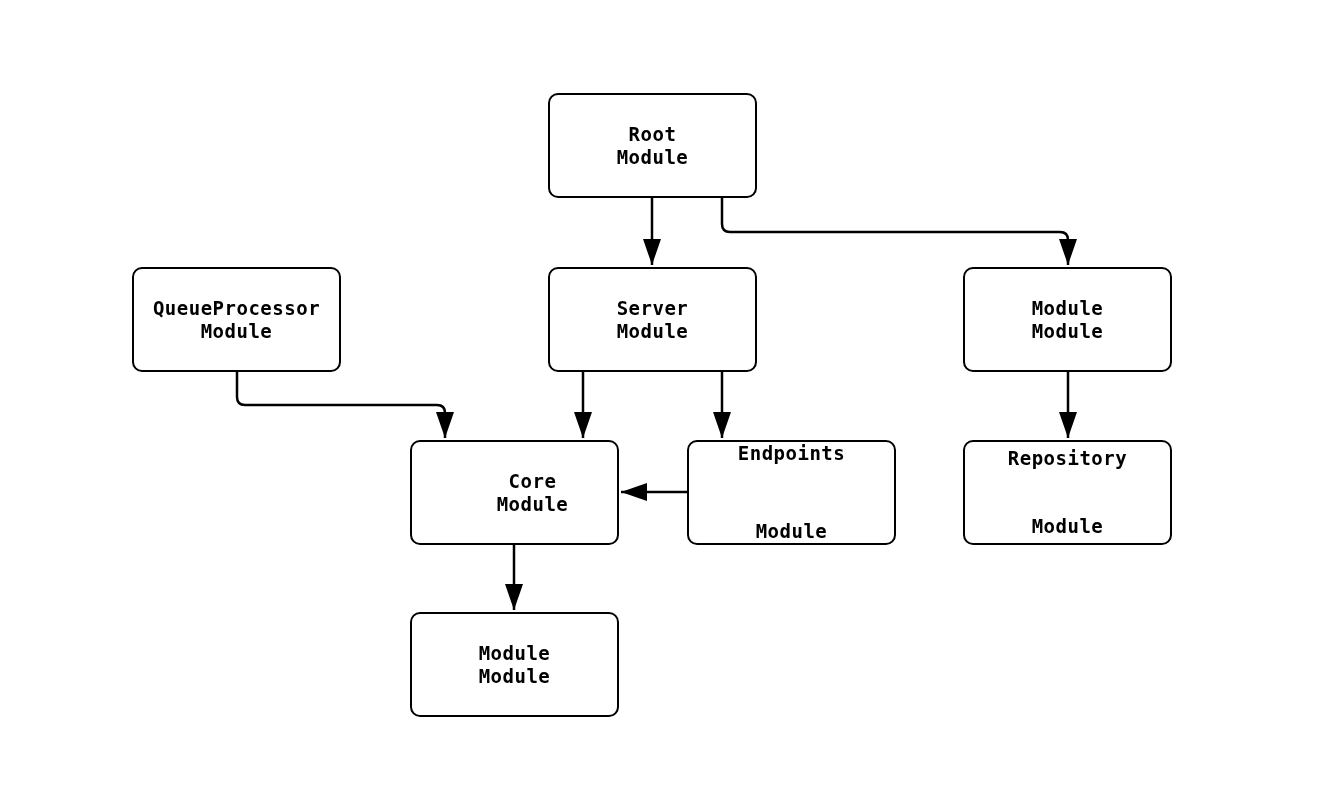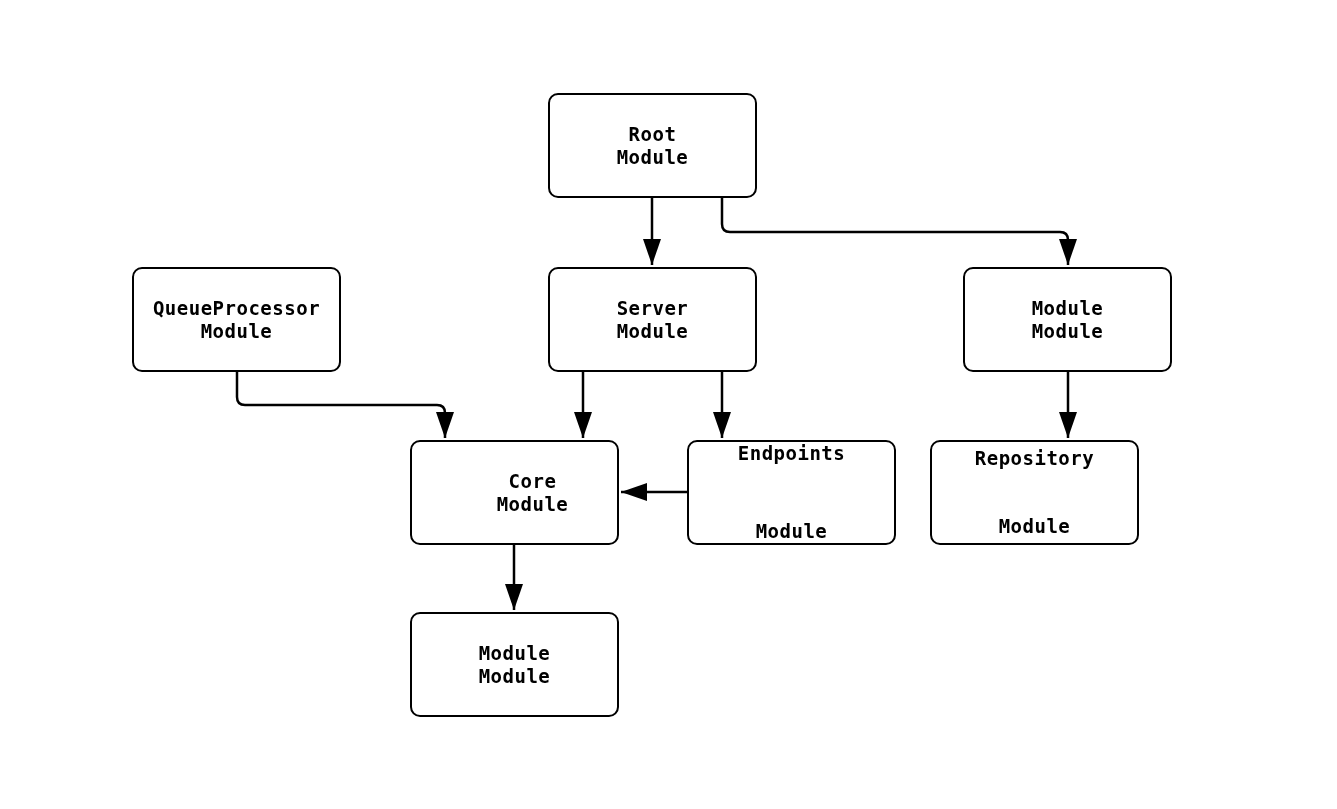--- a/index.html
+++ b/index.html
@@ -47,21 +47,21 @@
     line-height: 23px;
     letter-spacing: 0.5px;
   }
   
   .node-root          { left: 548px; top: 93px;  }
   .node-queueprocessor{ left: 132px; top: 267px; text-align: center; }
   .node-server        { left: 548px; top: 267px; }
   .node-global        { left: 963px; top: 267px; }
   .node-core          { left: 410px; top: 440px; padding-left: 36px; }
   .node-endpoints     { left: 687px; top: 440px; justify-content: space-between; }
-  .node-repository    { left: 930px; top: 440px; gap: 45px; }
+  .node-repository    { left: 963px; top: 440px; gap: 45px; }
   .node-queue         { left: 410px; top: 612px; }
 </style>
 </head>
 <body>
 
 <div class="canvas">
 
   <svg class="edges-layer" width="1337" height="809" viewBox="0 0 1337 809" xmlns="http://www.w3.org/2000/svg">
     <defs>
       <marker id="arrowhead" markerUnits="userSpaceOnUse" markerWidth="26" markerHeight="18" viewBox="0 0 13 9" refX="13" refY="4.5" orient="auto">

